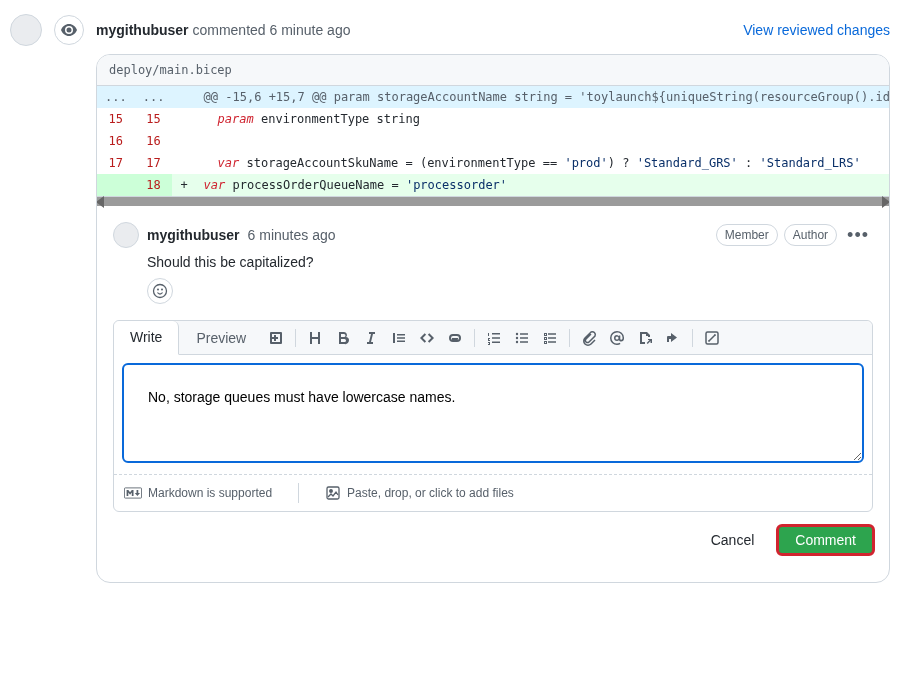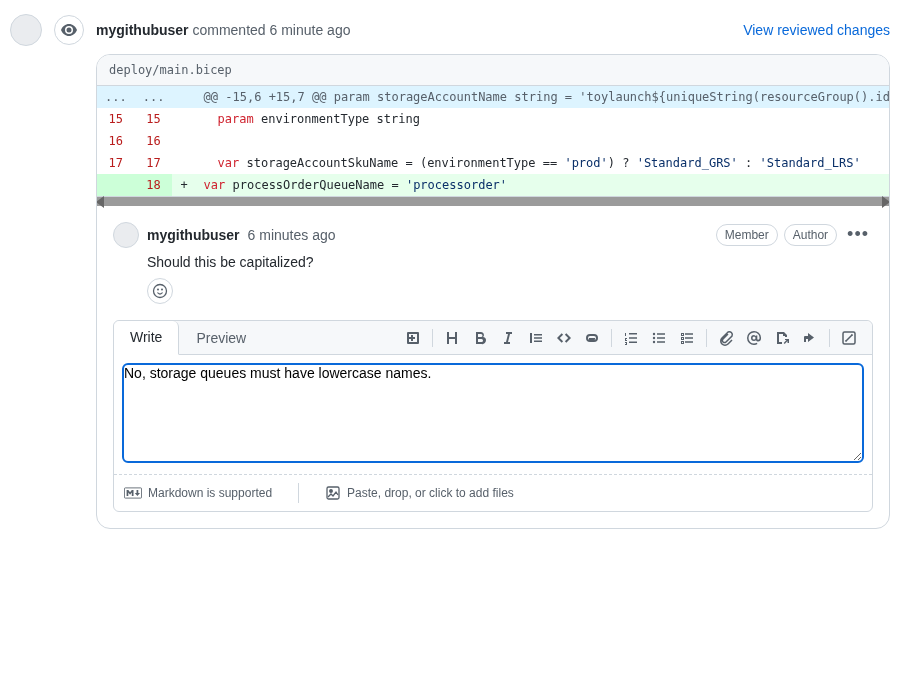--- a/index.html
+++ b/index.html
@@ -16,44 +16,44 @@
 .file-header { background: #f6f8fa; border-bottom: 1px solid #d0d7de; padding: 8px 12px; font-size: 12px; font-family: ui-monospace, SFMono-Regular, Menlo, monospace; color: #57606a; }
 .code-table { width: 100%; border-collapse: collapse; font-family: ui-monospace, SFMono-Regular, Menlo, monospace; font-size: 12px; }
 .code-table td { padding: 1px 8px; line-height: 20px; white-space: nowrap; }
 .ln { width: 40px; text-align: center; color: #b91c1c; background: #fff; border-right: 0; user-select: none; }
 .hunk-row td { background: #ddf4ff; color: #57606a; }
 .hunk-row .ln { background: #ddf4ff; color: #57606a; text-align: center; }
 .add-row td { background: #e6ffec; }
 .add-row .ln { background: #ccffd8; }
 .code-cell { padding-left: 22px !important; }
 .marker-cell { width: 22px; text-align: center; }
-.kw-red { color: #cf222e; }
+.kw-red { color: #cf222e; font-style: italic; }
 .str-blue { color: #0a3069; }
 .scrollbar { height: 10px; background: #9b9b9b; position: relative; border-top: 1px solid #d0d7de; }
 .scrollbar::before { content: ""; position: absolute; left: -1px; top: -1px; width: 0; height: 0; border-top: 6px solid transparent; border-bottom: 6px solid transparent; border-right: 8px solid #666; }
 .scrollbar::after { content: ""; position: absolute; right: -1px; top: -1px; width: 0; height: 0; border-top: 6px solid transparent; border-bottom: 6px solid transparent; border-left: 8px solid #666; }
 .comment-section { padding: 16px; }
 .comment-head { display: flex; align-items: center; justify-content: space-between; margin-bottom: 6px; }
 .comment-head-left { display: flex; align-items: center; gap: 8px; }
 .avatar-sm { width: 26px; height: 26px; border-radius: 50%; background: #eaecef; border: 1px solid #d0d7de; }
 .badge { display: inline-block; border: 1px solid #d0d7de; border-radius: 32px; padding: 0 8px; font-size: 12px; color: #57606a; line-height: 20px; cursor: default; }
 .kebab { cursor: pointer; color: #57606a; font-size: 18px; letter-spacing: 1px; padding: 0 4px; }
 .comment-body { margin-left: 34px; margin-bottom: 8px; }
 .react-btn { margin-left: 34px; width: 26px; height: 26px; border: 1px solid #d0d7de; border-radius: 50%; display: flex; align-items: center; justify-content: center; cursor: pointer; color: #57606a; margin-bottom: 16px; }
 .editor-box { border: 1px solid #d0d7de; border-radius: 6px; background: #fff; }
-.tabs-row { display: flex; align-items: center; justify-content: space-between; background: #f6f8fa; border-bottom: 1px solid #d0d7de; border-radius: 6px 6px 0 0; }
+.tabs-row { display: flex; align-items: center; background: #f6f8fa; border-bottom: 1px solid #d0d7de; border-radius: 6px 6px 0 0; }
 .tabs { display: flex; }
 .tab { padding: 8px 16px; font-size: 14px; cursor: pointer; color: #57606a; border: 1px solid transparent; margin-bottom: -1px; }
 .tab.active { background: #fff; border: 1px solid #d0d7de; border-bottom-color: #fff; border-radius: 6px 6px 0 0; color: #24292f; }
 .tab:first-child.active { border-left: none; border-top: none; border-top-left-radius: 6px; }
 .toolbar { display: flex; align-items: center; gap: 2px; padding-right: 10px; }
 .tb-btn { width: 26px; height: 26px; display: flex; align-items: center; justify-content: center; cursor: pointer; color: #57606a; border-radius: 4px; }
 .tb-sep { width: 1px; height: 18px; background: #d0d7de; margin: 0 4px; }
 .textarea-wrap { padding: 8px; }
-textarea { width: 100%; min-height: 100px; border: 2px solid #0969da; border-radius: 6px; padding: 0; font-family: inherit; font-size: 14px; resize: vertical; outline: none; }
+textarea { width: 100%; min-height: 100px; border: 2px solid #0969da; border-radius: 6px; padding: 24px; font-family: inherit; font-size: 14px; resize: vertical; outline: none; }
 .editor-footer { display: flex; align-items: center; gap: 26px; padding: 8px 10px; border-top: 1px dashed #d0d7de; font-size: 12px; color: #57606a; }
 .editor-footer .sep-v { width: 1px; height: 20px; background: #d0d7de; }
 .footer-item { display: flex; align-items: center; gap: 6px; cursor: pointer; }
 .actions-row { display: flex; justify-content: flex-end; gap: 8px; padding: 14px 0 12px; }
 .btn { padding: 5px 16px; border-radius: 6px; font-size: 14px; font-weight: 500; cursor: pointer; border: 1px solid rgba(27,31,36,.15); }
 .btn-default { background: #f6f8fa; color: #24292f; }
 .btn-primary { background: #2da44e; color: #fff; }
 .btn-cancel { background: transparent; border: none; color: #24292f; }
 .highlight-red { outline: 3px solid #d1242f; outline-offset: -1px; border-radius: 4px; }
 .resolve-row { padding: 0 16px 16px; }
@@ -118,21 +118,21 @@
       </table>
     <div class="scrollbar"></div>
 
     <div class="comment-section">
       <div class="comment-head">
         <div class="comment-head-left">
           <div class="avatar-sm"></div>
           <span class="username">mygithubuser</span>
           <span class="subtext">6 minutes ago</span>
         </div>
-        <div style="display:flex;align-items:flex-start;gap:6px;">
+        <div style="display:flex;align-items:flex-end;gap:6px;">
           <span class="badge">Member</span>
           <span class="badge">Author</span>
           <span class="kebab">•••</span>
         </div>
       </div>
       <div class="comment-body">Should this be capitalized?</div>
       <div class="react-btn">
         <svg width="16" height="16" viewBox="0 0 16 16" fill="none" stroke="#57606a" stroke-width="1.3">
             <circle cx="8" cy="8" r="6.5"></circle>
             <circle cx="6" cy="6.5" r=".4" fill="#57606a"></circle>
@@ -249,16 +249,20 @@
             <svg width="16" height="16" viewBox="0 0 16 16" fill="none" stroke="#57606a" stroke-width="1.3">
                 <rect x="2" y="2" width="12" height="12" rx="1.5"></rect>
                 <circle cx="6" cy="6" r="1.3" fill="#57606a"></circle>
                 <path d="M3 12l3-3 2 2 3-4 2 3"></path>
               </svg>
             <span>Paste, drop, or click to add files</span>
           </div>
         </div>
       </div>
 
+      <div class="actions-row">
+        <button class="btn btn-cancel">Cancel</button>
+        <button class="btn btn-primary highlight-red">Comment</button>
+      </div>
     </div>
 
   </div>
 </div>
 
 </body></html>

